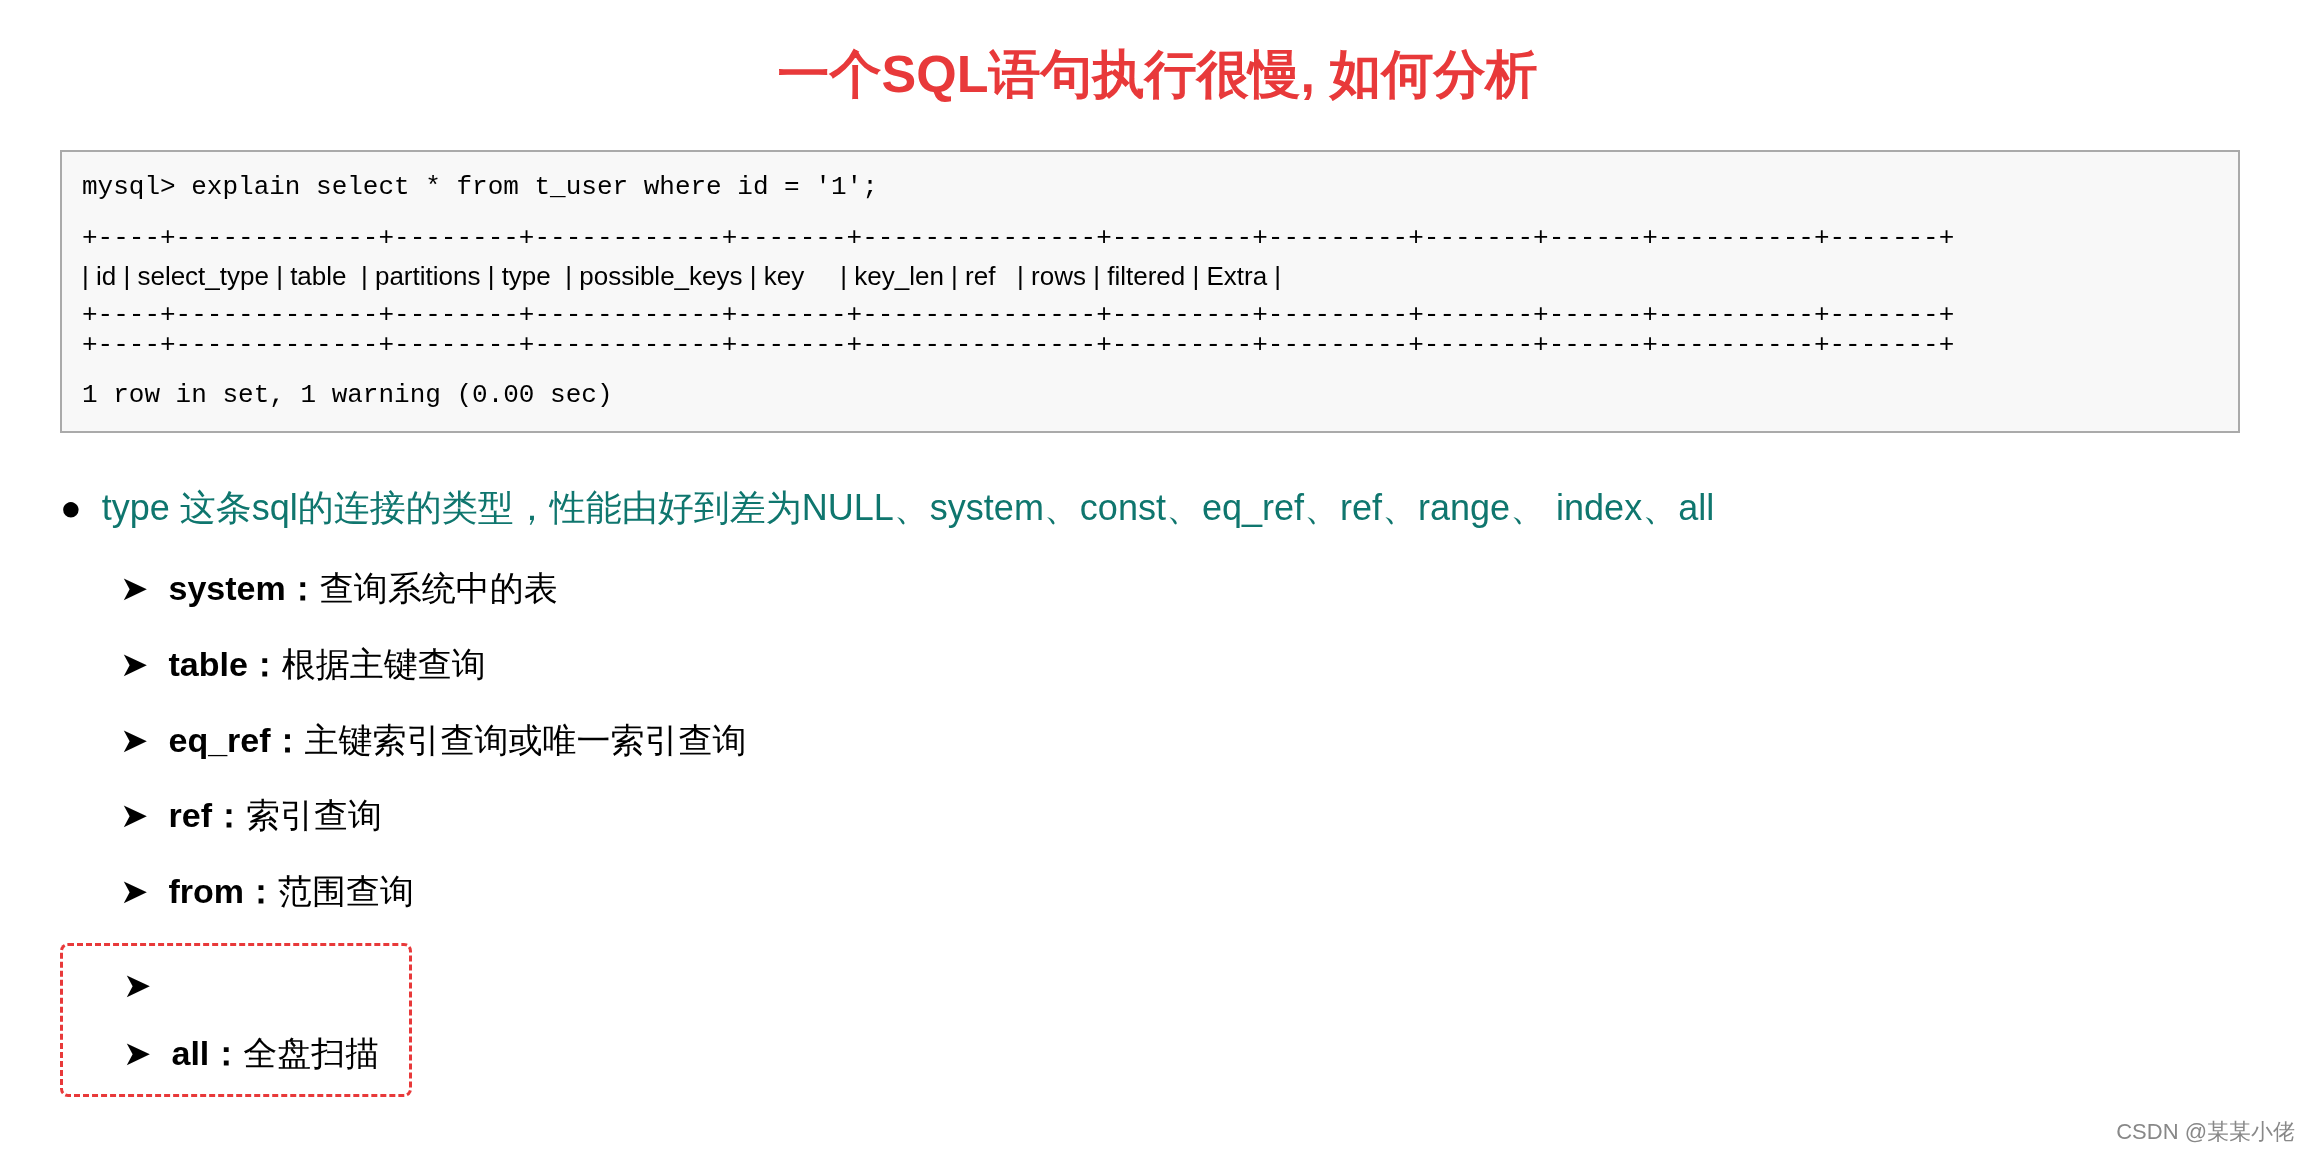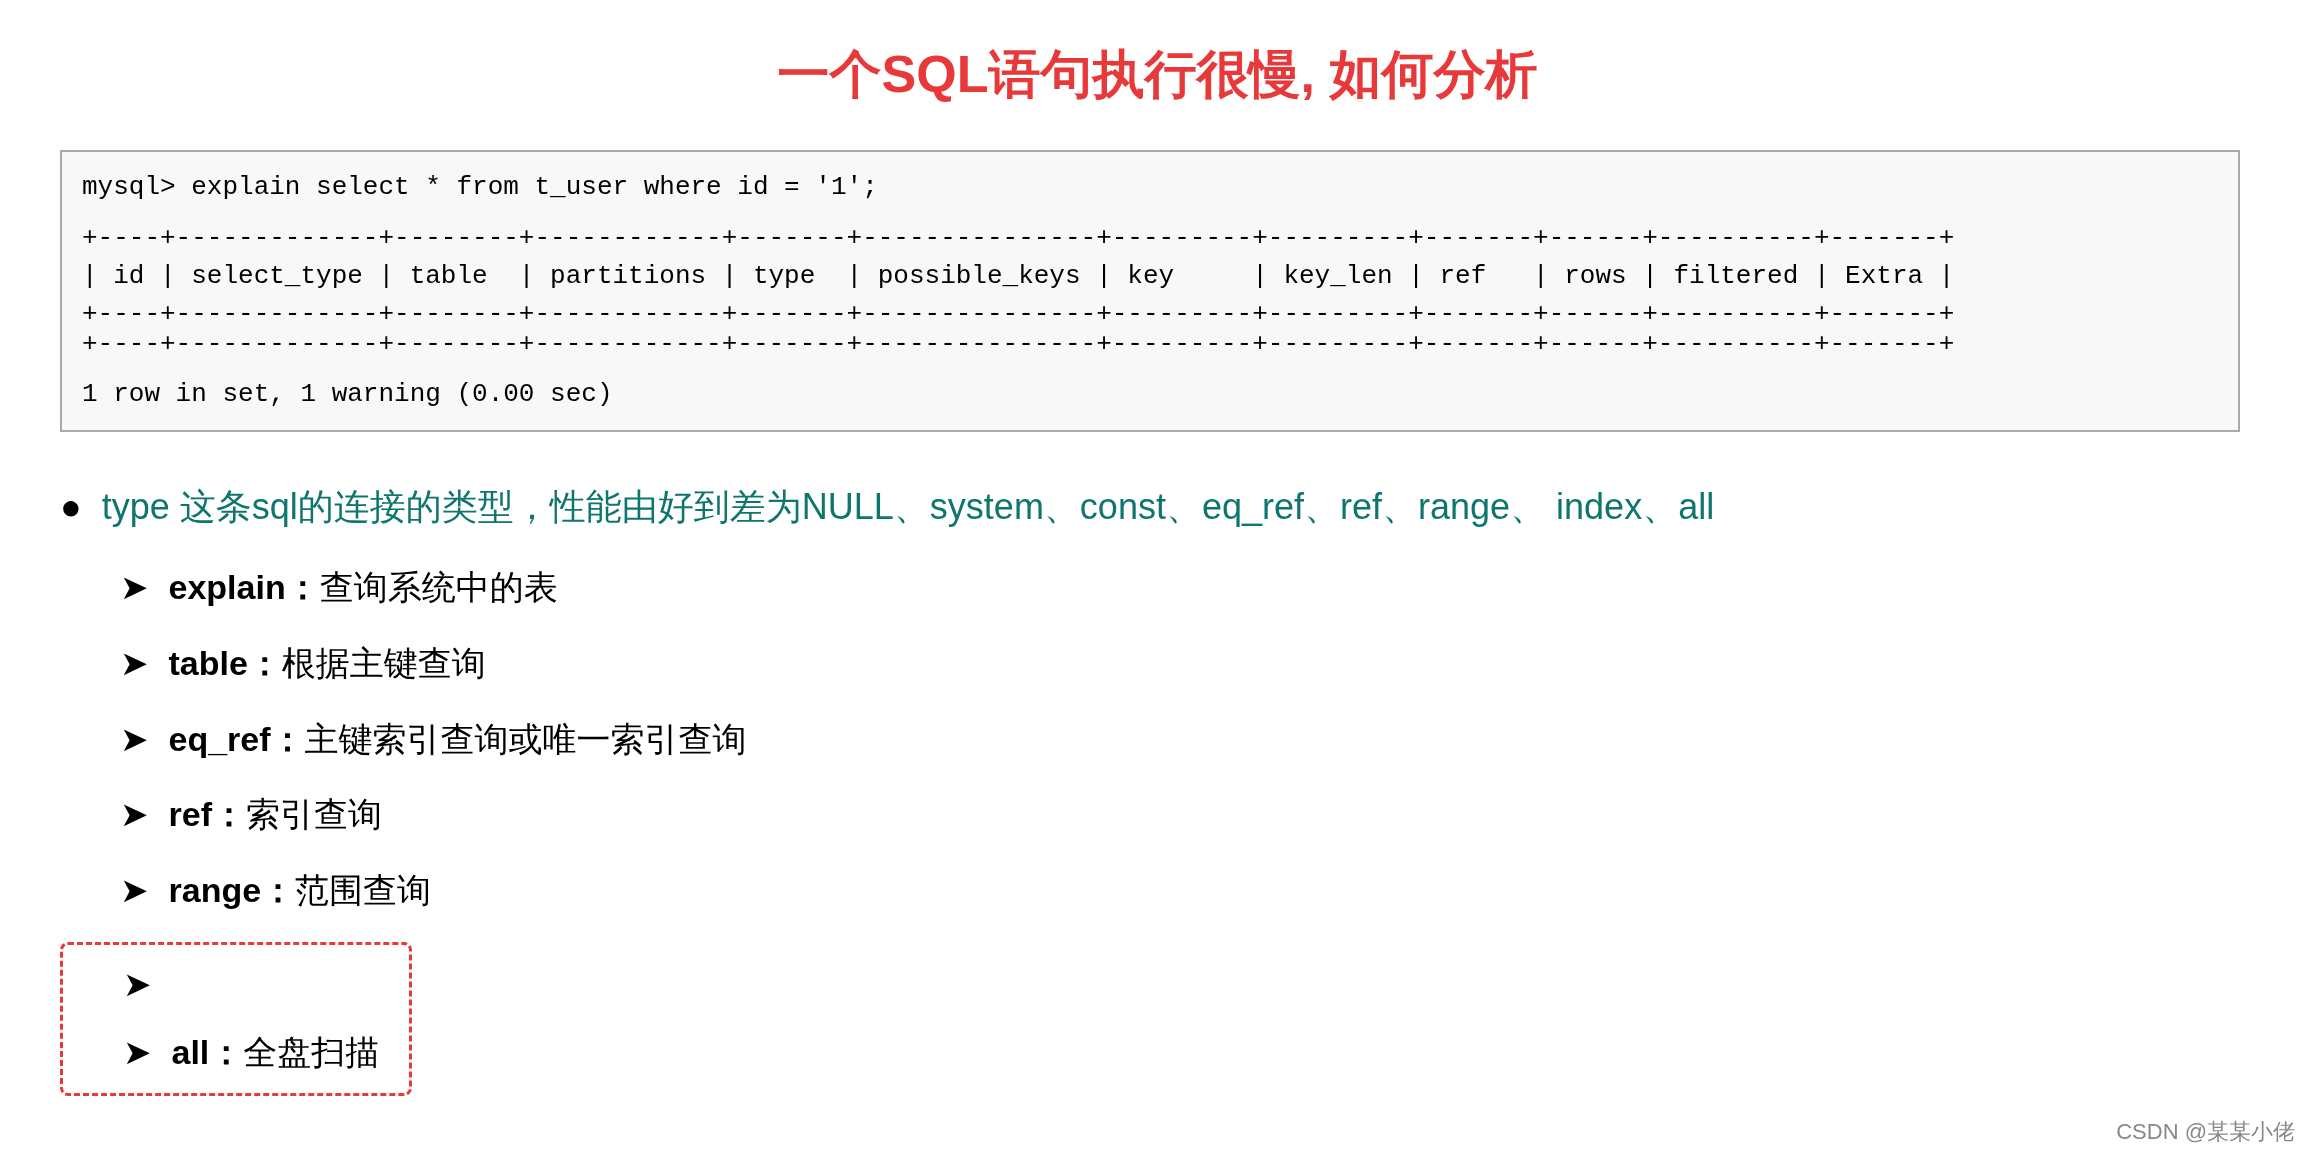--- a/index.html
+++ b/index.html
@@ -48,21 +48,21 @@
       white-space: pre;
       color: #000000;
       font-family: "Courier New", "Consolas", monospace;
       font-size: 26px;
     }
 
     .table-data-line {
       padding: 8px 20px;
       white-space: pre;
       color: #000000;
-      font-family: Liberation Mono, monospace;
+      font-family: Liberation Sans, sans-serif;
       font-size: 26px;
     }
 
     .bullet-section {
       margin-bottom: 30px;
     }
 
     .bullet-item {
       display: flex;
       align-items: flex-start;
@@ -154,37 +154,37 @@
   <div class="bullet-item">
     <span class="bullet-dot">●</span>
     <span class="bullet-text">type 这条sql的连接的类型，性能由好到差为NULL、system、const、eq_ref、ref、range、 index、all</span>
   </div>
 </div>
 
 
 <div id="list-items-container">
 <div class="arrow-item">
       <span class="arrow-symbol">➤</span>
-      <span class="arrow-text"><strong>explain：</strong>查询系统中的表</span>
+      <span class="arrow-text"><strong>system：</strong>查询系统中的表</span>
     </div>
     <div class="arrow-item">
       <span class="arrow-symbol">➤</span>
       <span class="arrow-text"><strong>table：</strong>根据主键查询</span>
     </div>
     <div class="arrow-item">
       <span class="arrow-symbol">➤</span>
       <span class="arrow-text"><strong>eq_ref：</strong>主键索引查询或唯一索引查询</span>
     </div>
     <div class="arrow-item">
       <span class="arrow-symbol">➤</span>
       <span class="arrow-text"><strong>ref：</strong>索引查询</span>
     </div>
     <div class="arrow-item">
       <span class="arrow-symbol">➤</span>
-      <span class="arrow-text"><strong>range：</strong>范围查询</span>
+      <span class="arrow-text"><strong>from：</strong>范围查询</span>
     </div>
   </div>
 
 
 <div class="highlighted-box">
   <div id="highlighted-items-container">
   <div class="highlighted-item">
       <span class="arrow-symbol">➤</span>
     </div>
       <div class="highlighted-item">

